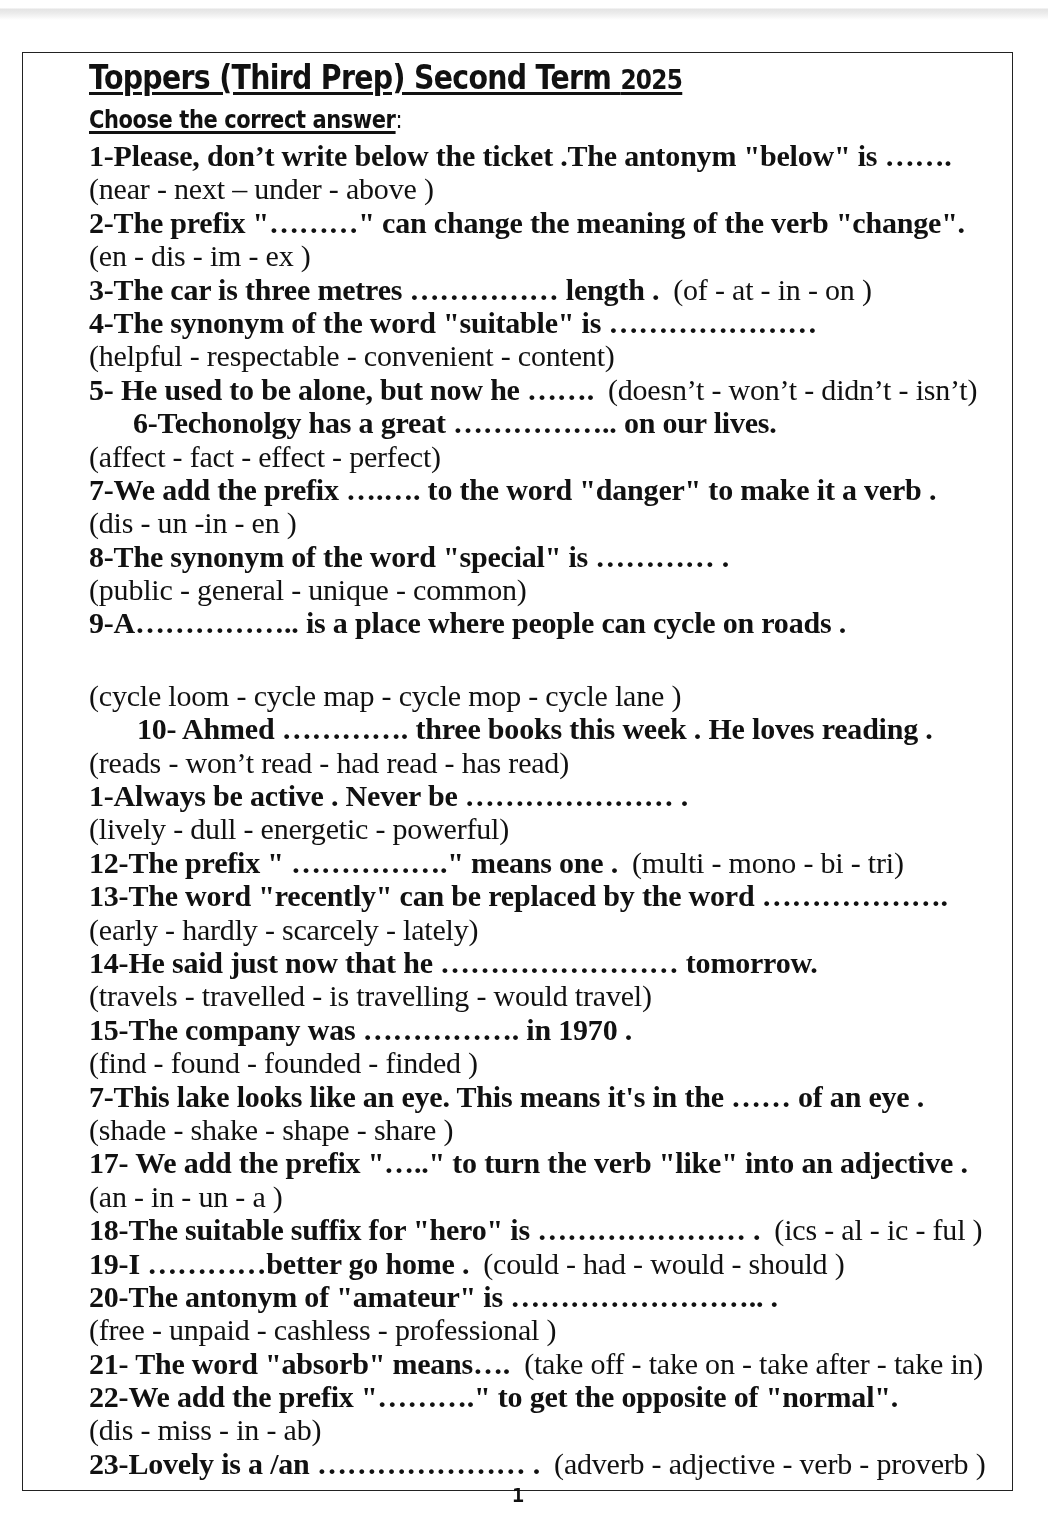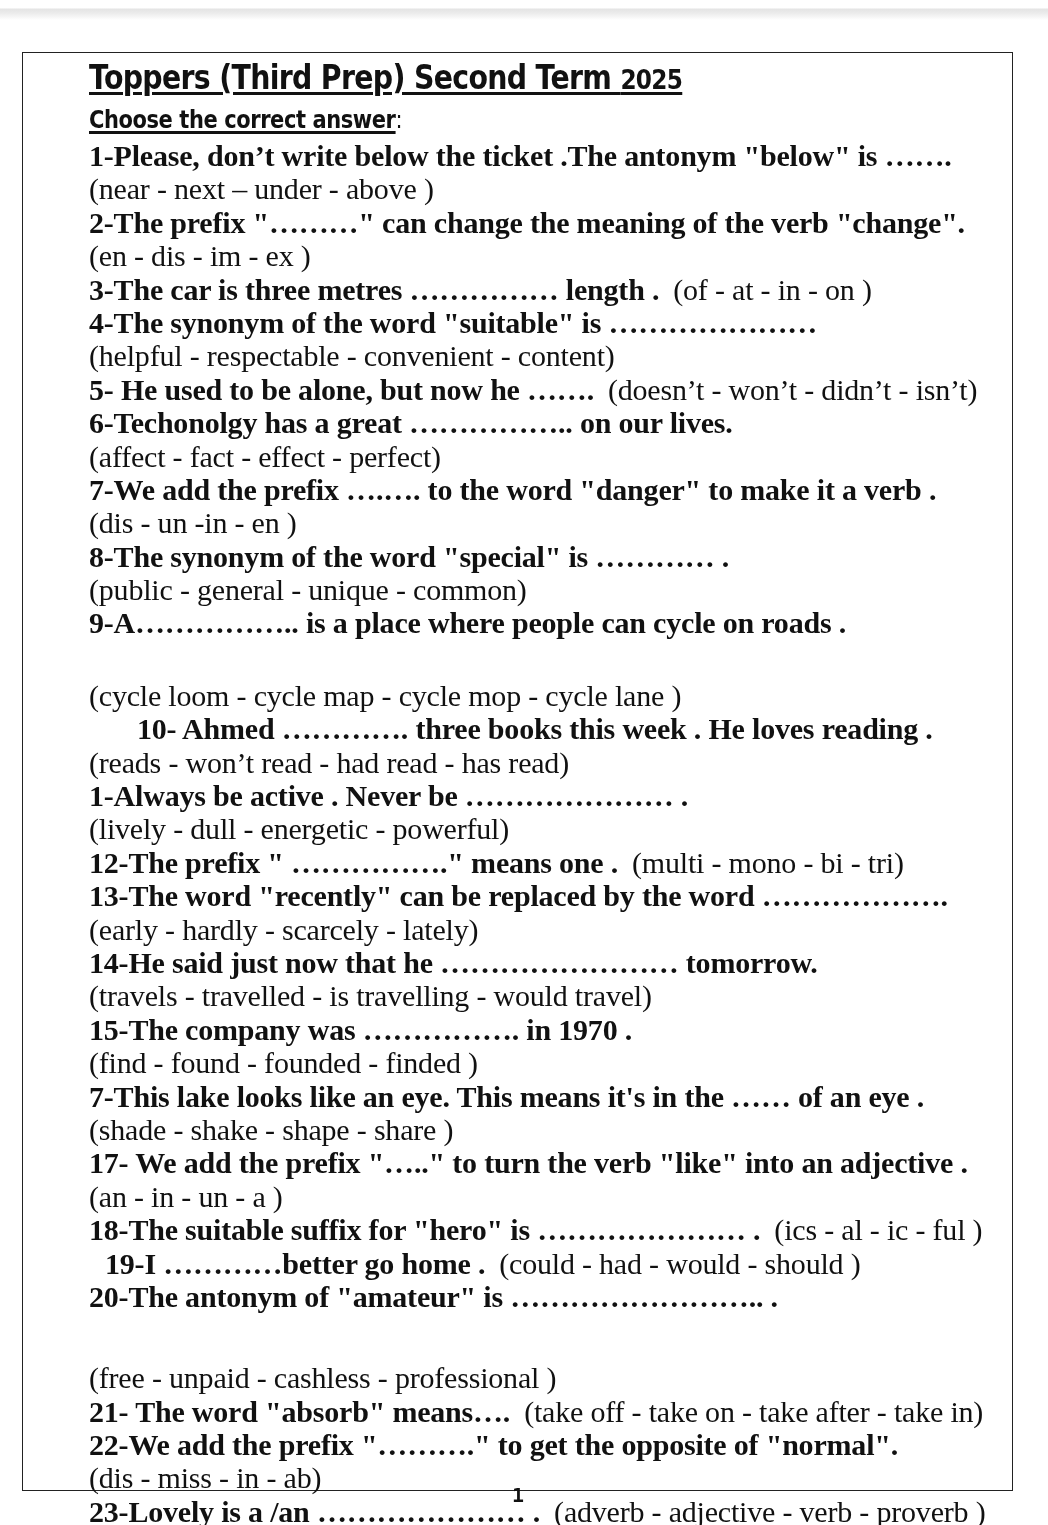--- a/index.html
+++ b/index.html
@@ -121,21 +121,21 @@
         <div class="line q" style="display: block; transform-origin: left center; width: max-content;">2-The prefix "………" can change the meaning of the verb "change".</div>
         <div class="line opts" style="display: block; transform-origin: left center; width: max-content;">(en - dis - im - ex )</div>
       </div>
       <div class="line" style="display: block; transform-origin: left center; width: max-content;"><span class="q">3-The car is three metres …………… length .</span><span class="gap"></span><span class="opts">(of - at - in - on )</span></div>
       <div>
         <div class="line q" style="display: block; transform-origin: left center; width: max-content;">4-The synonym of the word "suitable" is …………………</div>
         <div class="line opts" style="display: block; transform-origin: left center; width: max-content;">(helpful - respectable - convenient - content)</div>
       </div>
       <div class="line" style="display: block; transform-origin: left center; width: max-content;"><span class="q">5- He used to be alone, but now he …….</span><span class="gap"></span><span class="opts">(doesn’t - won’t - didn’t - isn’t)</span></div>
       <div>
-        <div class="line q" style="display: block; transform-origin: left center; width: max-content;">6-Techonolgy has a great …………….. on our lives.</div>
+        <div class="line q" style="display: block; transform-origin: left center; width: max-content; margin-left: 44px;">6-Techonolgy has a great …………….. on our lives.</div>
         <div class="line opts" style="display: block; transform-origin: left center; width: max-content;">(affect - fact - effect - perfect)</div>
       </div>
       <div>
         <div class="line q" style="display: block; transform-origin: left center; width: max-content;">7-We add the prefix ….…. to the word "danger" to make it a verb .</div>
         <div class="line opts" style="display: block; transform-origin: left center; width: max-content;">(dis - un -in - en )</div>
       </div>
       <div>
         <div class="line q" style="display: block; transform-origin: left center; width: max-content;">8-The synonym of the word "special" is ………… .</div>
         <div class="line opts" style="display: block; transform-origin: left center; width: max-content;">(public - general - unique - common)</div>
       </div>
@@ -166,24 +166,24 @@
       </div>
       <div>
         <div class="line q" style="display: block; transform-origin: left center; width: max-content;">7-This lake looks like an eye. This means it's in the …… of an eye .</div>
         <div class="line opts" style="display: block; transform-origin: left center; width: max-content;">(shade - shake - shape - share )</div>
       </div>
       <div>
         <div class="line q" style="display: block; transform-origin: left center; width: max-content;">17- We add the prefix "….." to turn the verb "like" into an adjective .</div>
         <div class="line opts" style="display: block; transform-origin: left center; width: max-content;">(an - in - un - a )</div>
       </div>
       <div class="line" style="display: block; transform-origin: left center; width: max-content;"><span class="q">18-The suitable suffix for "hero" is ………………… .</span><span class="gap"></span><span class="opts">(ics - al - ic - ful )</span></div>
-      <div class="line" style="display: block; transform-origin: left center; width: max-content; margin-left: 16px;"><span class="q">19-I …………better go home .</span><span class="gap"></span><span class="opts">(could - had - would - should )</span></div>
+      <div class="line" style="display: block; transform-origin: left center; width: max-content;"><span class="q">19-I …………better go home .</span><span class="gap"></span><span class="opts">(could - had - would - should )</span></div>
       <div>
         <div class="line q" style="display: block; transform-origin: left center; width: max-content;">20-The antonym of "amateur" is …………………….. .</div>
-        <div class="line opts" style="display: block; transform-origin: left center; width: max-content; margin-top: 48px;">(free - unpaid - cashless - professional )</div>
+        <div class="line opts" style="display: block; transform-origin: left center; width: max-content;">(free - unpaid - cashless - professional )</div>
       </div>
       <div class="line" style="display: block; transform-origin: left center; width: max-content;"><span class="q">21- The word "absorb" means….</span><span class="gap"></span><span class="opts">(take off - take on - take after - take in)</span></div>
       <div>
         <div class="line q" style="display: block; transform-origin: left center; width: max-content;">22-We add the prefix "………." to get the opposite of "normal".</div>
         <div class="line opts" style="display: block; transform-origin: left center; width: max-content;">(dis - miss - in - ab)</div>
       </div>
       <div class="line" style="display: block; transform-origin: left center; width: max-content;"><span class="q">23-Lovely is a /an ………………… .</span><span class="gap"></span><span class="opts">(adverb - adjective - verb - proverb )</span></div>
     </div>
 </div>
 

